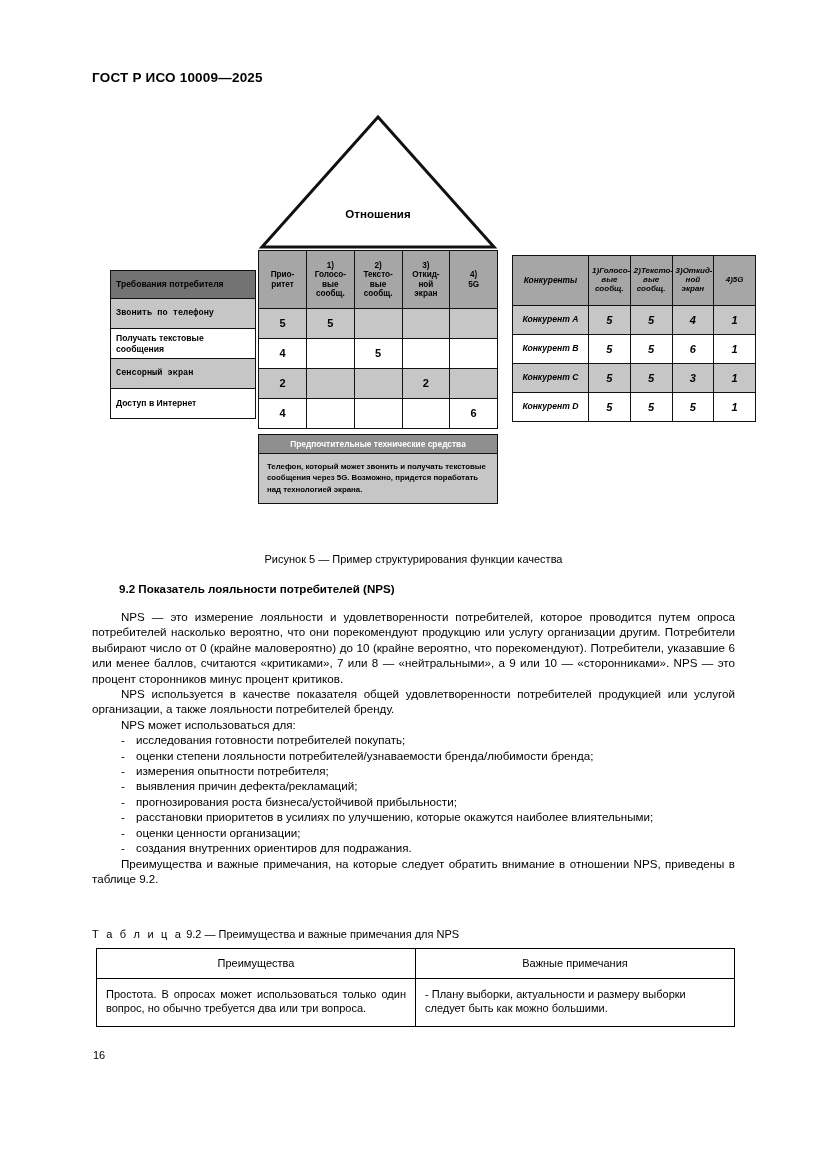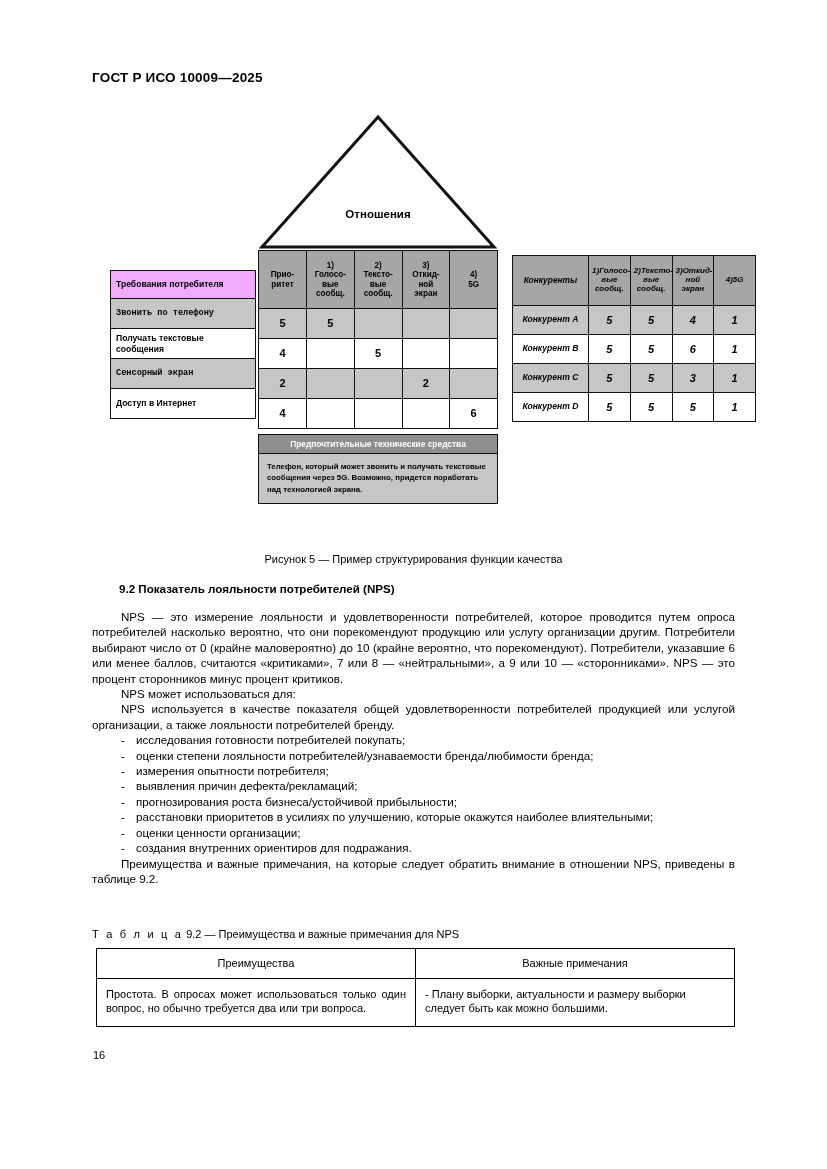--- a/index.html
+++ b/index.html
@@ -91,21 +91,21 @@
   }
   .reqs td {
     border: 1.6px solid #111;
     font-size: 8.6px;
     font-weight: bold;
     padding: 3px 5px;
     line-height: 1.2;
     vertical-align: middle;
   }
   .reqs td.head {
-    background: #f0abfc;
+    background: #737373;
     height: 28px;
   }
   .reqs tr.shade td { background: #c6c6c6; height: 30px; font-family: Liberation Mono, monospace; }
   .reqs tr.plain td { background: #ffffff; height: 30px; }
 
   
   .comps {
     position: absolute;
     left: 512px;
     top: 150px;
@@ -375,22 +375,22 @@
     <div class="pref-title">Предпочтительные технические средства</div>
     <div class="pref-body">Телефон, который может звонить и получать текстовые сообщения через 5G. Возможно, придется поработать над технологией экрана.</div>
   </div>
 
   <div class="fig-caption">Рисунок 5 — Пример структурирования функции качества</div>
 </div>
 
 <div class="body">
   <div class="sec-heading">9.2 Показатель лояльности потребителей (NPS)</div>
   <p class="para">NPS — это измерение лояльности и удовлетворенности потребителей, которое проводится путем опроса потребителей насколько вероятно, что они порекомендуют продукцию или услугу организации другим. Потребители выбирают число от 0 (крайне маловероятно) до 10 (крайне вероятно, что порекомендуют). Потребители, указавшие 6 или менее баллов, считаются «критиками», 7 или 8 — «нейтральными», а 9 или 10 — «сторонниками». NPS — это процент сторонников минус процент критиков.</p>
+  <p class="para">NPS используется в качестве показателя общей удовлетворенности потребителей продукцией или услугой организации, а также лояльности потребителей бренду.</p>
   <p class="para">NPS может использоваться для:</p>
-  <p class="para">NPS используется в качестве показателя общей удовлетворенности потребителей продукцией или услугой организации, а также лояльности потребителей бренду.</p>
   <ul class="list">
     <li><span class="dash">-</span><span>исследования готовности потребителей покупать;</span></li>
     <li><span class="dash">-</span><span>оценки степени лояльности потребителей/узнаваемости бренда/любимости бренда;</span></li>
     <li><span class="dash">-</span><span>измерения опытности потребителя;</span></li>
     <li><span class="dash">-</span><span>выявления причин дефекта/рекламаций;</span></li>
     <li><span class="dash">-</span><span>прогнозирования роста бизнеса/устойчивой прибыльности;</span></li>
     <li><span class="dash">-</span><span>расстановки приоритетов в усилиях по улучшению, которые окажутся наиболее влиятельными;</span></li>
     <li><span class="dash">-</span><span>оценки ценности организации;</span></li>
     <li><span class="dash">-</span><span>создания внутренних ориентиров для подражания.</span></li>
   </ul>

